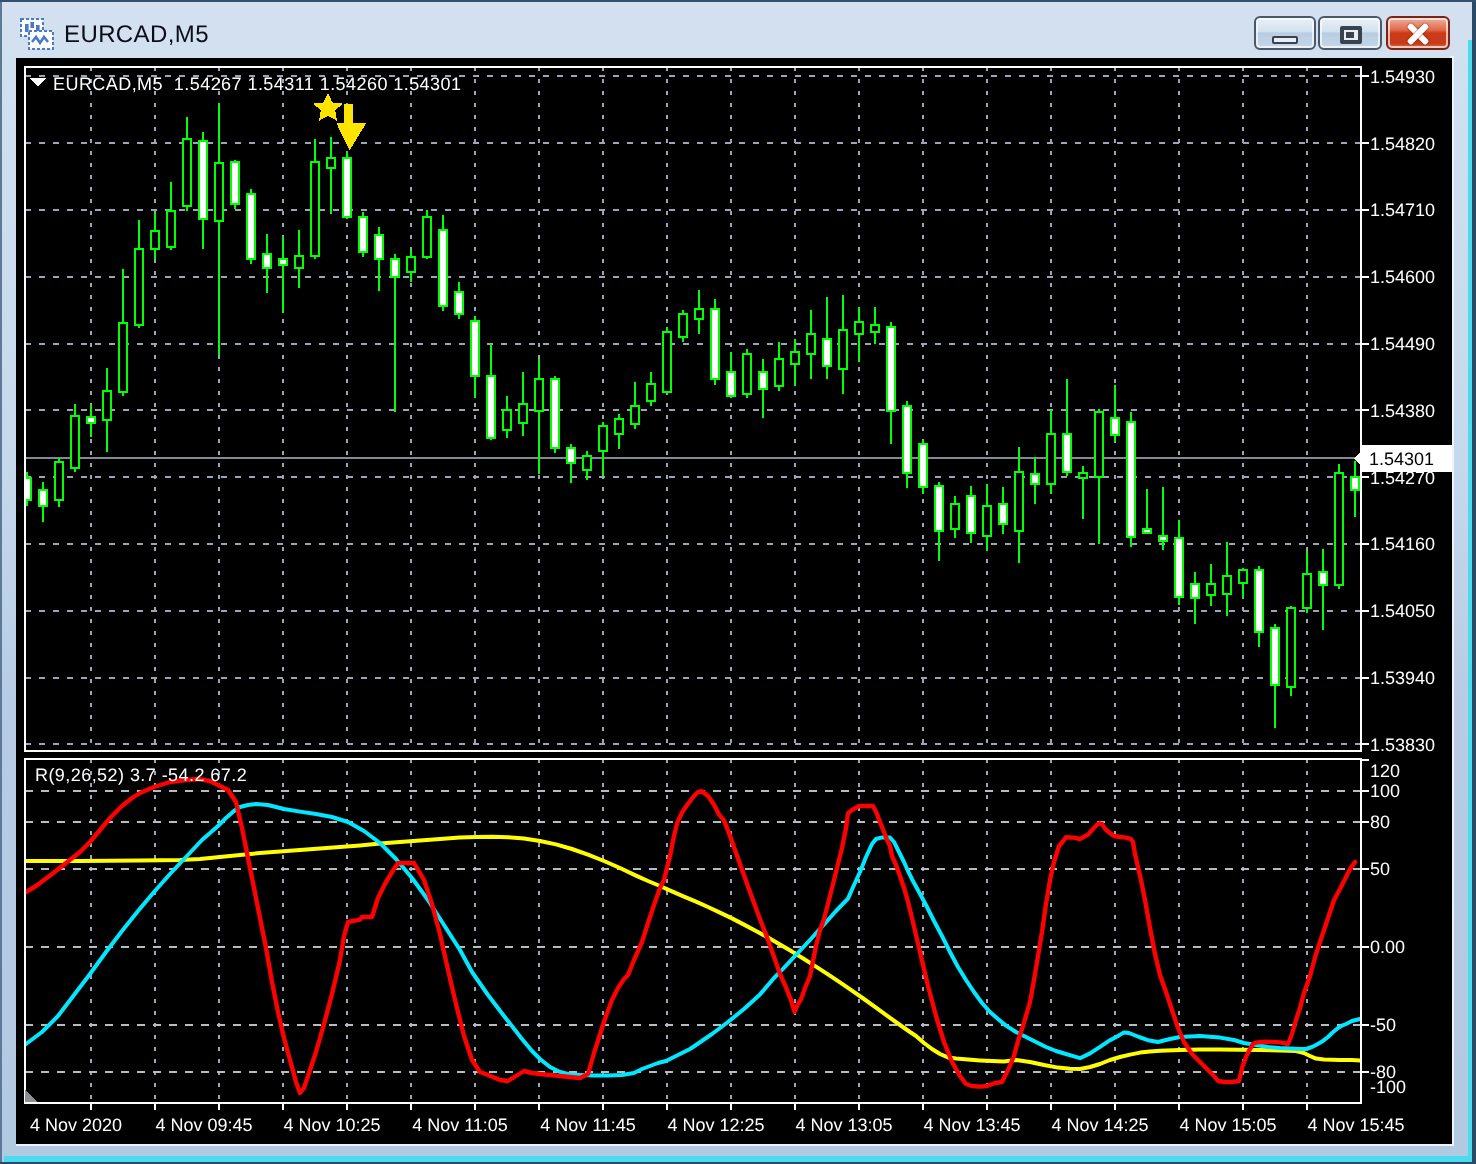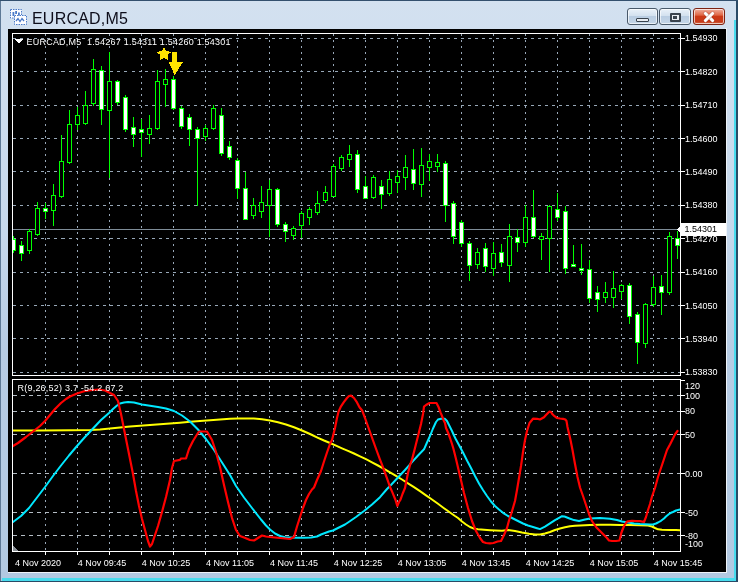--- a/index.html
+++ b/index.html
@@ -6,21 +6,21 @@
 #win::before{content:"";position:absolute;left:0;top:0;width:738px;height:1px;background:#33506e}
 .edgeL{position:absolute;left:0;top:1px;width:1px;height:581px;background:#5e7996}
 .edgeR{position:absolute;right:0;top:1px;width:2px;height:581px;background:#2a4a66}
 .cyR{position:absolute;right:2px;top:20px;width:2.5px;height:560px;background:#48dcee}
 .cyB{position:absolute;left:2px;bottom:1.5px;height:2.5px;width:734px;background:#48dcee}
 .edgeB{position:absolute;left:0;bottom:0;height:1.5px;width:738px;background:#2a4a66}
 .inW{position:absolute;left:725px;top:28px;width:1.5px;height:545px;background:#eef3f9}
 .inWb{position:absolute;left:8px;top:571.5px;width:719px;height:1.5px;background:#eef3f9}
 #blk{position:absolute;left:8px;top:29px;width:718px;height:543px;background:#000}
 #ticon{position:absolute;left:10px;top:9px}
-#ttitle{position:absolute;left:32px;top:10px;font-size:16px;color:#0d0d1a;letter-spacing:0.2px}
+#ttitle{position:absolute;left:32px;top:10px;font-size:12px;color:#0d0d1a;letter-spacing:0.2px}
 .btn{position:absolute;top:8px;height:17px;border:1px solid #49596a;border-radius:3px;background:linear-gradient(180deg,#e9f1f9 0%,#d3e1ef 45%,#b9cde2 50%,#c5d6e8 100%);box-shadow:inset 0 0 0 1px rgba(255,255,255,.65)}
 #bmin{left:627px;width:31px}
 #bmax{left:659px;width:32px}
 #bclose{left:693px;width:32px;background:linear-gradient(180deg,#f0b0a0 0%,#e06948 40%,#cc3a17 50%,#c63c1c 85%,#d9734f 100%);border-color:#7e2313}
 #bmin i{position:absolute;left:50%;top:9px;margin-left:-6.5px;width:13px;height:4px;background:#e8edf3;border:1px solid #39434e;border-radius:1px}
 #bmax i{position:absolute;left:50%;top:3.5px;margin-left:-5.5px;width:11px;height:9.5px;border:2px solid #39434e;background:#e8edf3;border-radius:1px}
 #bmax i::after{content:"";position:absolute;left:1.5px;top:1px;width:4px;height:3.5px;background:#39434e}
 .x1,.x2{position:absolute;left:50%;top:50%;width:13px;height:3px;background:#fff;border-radius:1px;box-shadow:0 0 1px #701c0c}
 .x1{transform:translate(-50%,-50%) rotate(45deg)}
 .x2{transform:translate(-50%,-50%) rotate(-45deg)}

